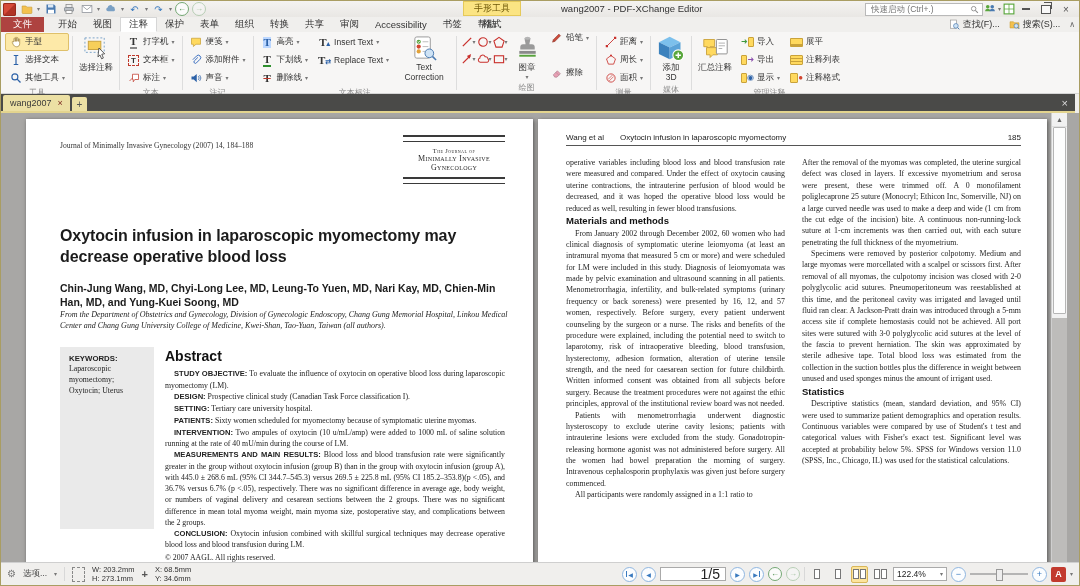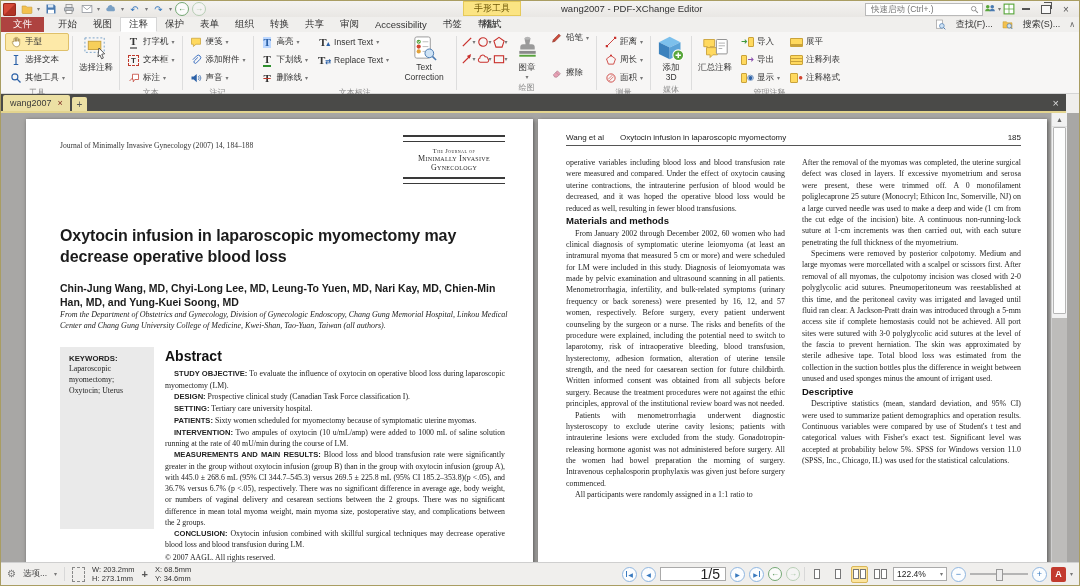--- a/index.html
+++ b/index.html
@@ -33,21 +33,21 @@
   .restico::before{content:"";position:absolute;left:2px;top:-4px;width:7px;height:6px;border:1px solid #555;border-bottom:none;border-left:none}
 
   
   .tabrow{position:absolute;top:16px;left:0;right:0;height:15px;background:#f0efed;display:flex;
     align-items:stretch;font-size:9.5px;color:#333;border-bottom:1px solid #dcdcdc}
   .rtab{padding:0 8px;display:flex;align-items:center;white-space:nowrap}
   .rtab.file{background:#ae4340;color:#fff;padding:0 12px;margin-right:6px}
   .rtab.active{background:#fff;border:1px solid #d6d6d6;border-bottom:1px solid #fff}
   .rtab.format{position:absolute;left:462px;top:0;height:14px;width:58px;justify-content:center;box-sizing:border-box}
   .tabrow-right{position:absolute;right:4px;top:0;height:100%;display:flex;align-items:center;gap:9px;font-size:9px;color:#333}
-  .trbtn{display:flex;align-items:center;gap:10px}
+  .trbtn{display:flex;align-items:center;gap:3px}
   .trbtn svg{width:11px;height:11px}
   .caret{color:#666;font-size:8px}
 
   
   .ribbon{position:absolute;top:31px;left:0;right:0;height:62px;background:#f7f6f5;border-bottom:1px solid #d5d5d5;
     display:flex;align-items:stretch;padding:1px 2px 0 2px;box-sizing:border-box}
   .rgroup{display:flex;flex-direction:column;padding:0 2px}
   .rbody{flex:1;display:flex;align-items:flex-start;gap:2px}
   .rlabel{height:11px;line-height:11px;text-align:center;font-size:8px;color:#8a8a8a;white-space:nowrap}
   .gsep{width:1px;background:#ddd;margin:3px 1px}
@@ -63,21 +63,21 @@
   .bic{display:inline-flex;width:28px;height:28px;align-items:center;justify-content:center}
   .bic svg{width:27px;height:27px;display:block}
   .tico{font-weight:bold;font-family:"Liberation Serif",serif;font-size:11px;line-height:1;color:#333}
   .mnote{display:inline-block;width:11px;height:8px;background:#ffd95e;border:1px solid #c9a23a;border-radius:1px}
   .mini{font-size:8px;line-height:1}
   .shgrid{display:grid;grid-template-columns:16px 16px 16px;grid-auto-rows:17px;align-items:center;justify-items:center}
   .shbtn{display:flex;align-items:center}
   .shbtn svg{width:12px;height:12px}
 
   
-  .doctabs{position:absolute;top:93px;left:0;right:13px;height:19px;background:#4a4a48;border-bottom:2px solid #e3d48e;
+  .doctabs{position:absolute;top:93px;left:0;right:4px;height:19px;background:#4a4a48;border-bottom:2px solid #e3d48e;
     display:flex;align-items:flex-end;box-sizing:border-box}
   .dtab{height:16px;background:#ece0a4;display:flex;align-items:center;gap:6px;padding:0 7px;font-size:9px;
     color:#3a3a3a;margin-left:2px;border-radius:2px 2px 0 0}
   .dtab-close{color:#7c2b23;font-size:9px;line-height:1}
   .dtab-add{width:15px;height:14px;background:#ece0a4;margin-left:2px;display:flex;align-items:center;
     justify-content:center;border-radius:2px 2px 0 0;color:#555;font-size:10px}
   .doctabs-close{margin-left:auto;color:#ddd;padding:0 7px 2px 0;font-size:11px}
 
   
   .docarea{position:absolute;top:112px;left:0;right:0;bottom:23px;background:#a8a7a5;overflow:hidden}
@@ -716,21 +716,21 @@
         <div class="col">
           <p>operative variables including blood loss and blood transfusion rate were measured and compared. Under the effect of oxytocin causing uterine contractions, the intrauterine perfusion of blood would be decreased, and it was hoped the operative blood loss would be reduced as well, resulting in fewer blood transfusions.</p>
           <p class="sech">Materials and methods</p>
           <p class="ind">From January 2002 through December 2002, 60 women who had clinical diagnosis of symptomatic uterine leiomyoma (at least an intramural myoma that measured 5 cm or more) and were scheduled for LM were included in this study. Diagnosis of leiomyomata was made by pelvic examination and ultrasound scanning in all patients. Menometrorrhagia, infertility, and bulk-related symptoms (urinary frequency or back soreness) were presented by 16, 12, and 57 women, respectively. Before surgery, every patient underwent counseling by the surgeon or a nurse. The risks and benefits of the procedure were explained, including the potential need to switch to laparotomy, risk of intraoperative bleeding, blood transfusion, hysterectomy, adhesion formation, alteration of uterine tensile strength, and the need for caesarean section for future childbirth. Written informed consent was obtained from all subjects before surgery. Because the treatment procedures were not against the ethic principles, approval of the institutional review board was not needed.</p>
           <p class="ind">Patients with menometrorrhagia underwent diagnostic hysteroscopy to exclude uterine cavity lesions; patients with intrauterine lesions were excluded from the study. Gonadotropin-releasing hormone agonist was not administered before surgery. All the women had bowel preparation the morning of surgery. Intravenous cephalosporin prophylaxis was given just before surgery commenced.</p>
           <p class="ind">All participants were randomly assigned in a 1:1 ratio to</p>
         </div>
         <div class="col">
           <p>After the removal of the myomas was completed, the uterine surgical defect was closed in layers. If excessive myometrium and serosa were present, these were trimmed off. A 0 monofilament poliglecaprone 25 suture (Monocryl; Ethicon Inc, Somerville, NJ) on a large curved needle was used to make a deep and wide (1 cm from the cut edge of the incision) bite. A continuous non-running-lock suture at 1-cm increments was then carried out, with each suture penetrating the full thickness of the myometrium.</p>
           <p class="ind">Specimens were removed by posterior colpotomy. Medium and large myomas were morcellated with a scalpel or scissors first. After removal of all myomas, the culpotomy incision was closed with 2-0 polyglycolic acid sutures. Pneumoperitoneum was reestablished at this time, and the peritoneal cavity was irrigated and lavaged until fluid ran clear. A Jackson-Pratt drain was introduced through a 5-mm access site if complete hemostasis could not be achieved. All port sites were sutured with 3-0 polyglycolic acid sutures at the level of the fascia to prevent herniation. The skin was approximated by sterile adhesive tape. Total blood loss was estimated from the collection in the suction bottles plus the difference in weight between unused and used sponges minus the amount of irrigant used.</p>
-          <p class="sech">Descriptive</p>
+          <p class="sech">Statistics</p>
           <p class="ind">Descriptive statistics (mean, standard deviation, and 95% CI) were used to summarize patient demographics and operation results. Continuous variables were compared by use of Student's t test and categorical values with Fisher's exact test. Significant level was accepted at probability below 5%. SPSS for Windows version 11.0 (SPSS, Inc., Chicago, IL) was used for the statistical calculations.</p>
         </div>
       </div>
     </div>
 
     <div class="vscroll">
       <div class="vs-up">▲</div>
       <div class="vs-lower"></div>
       <div class="vs-thumb"></div>
     </div>

